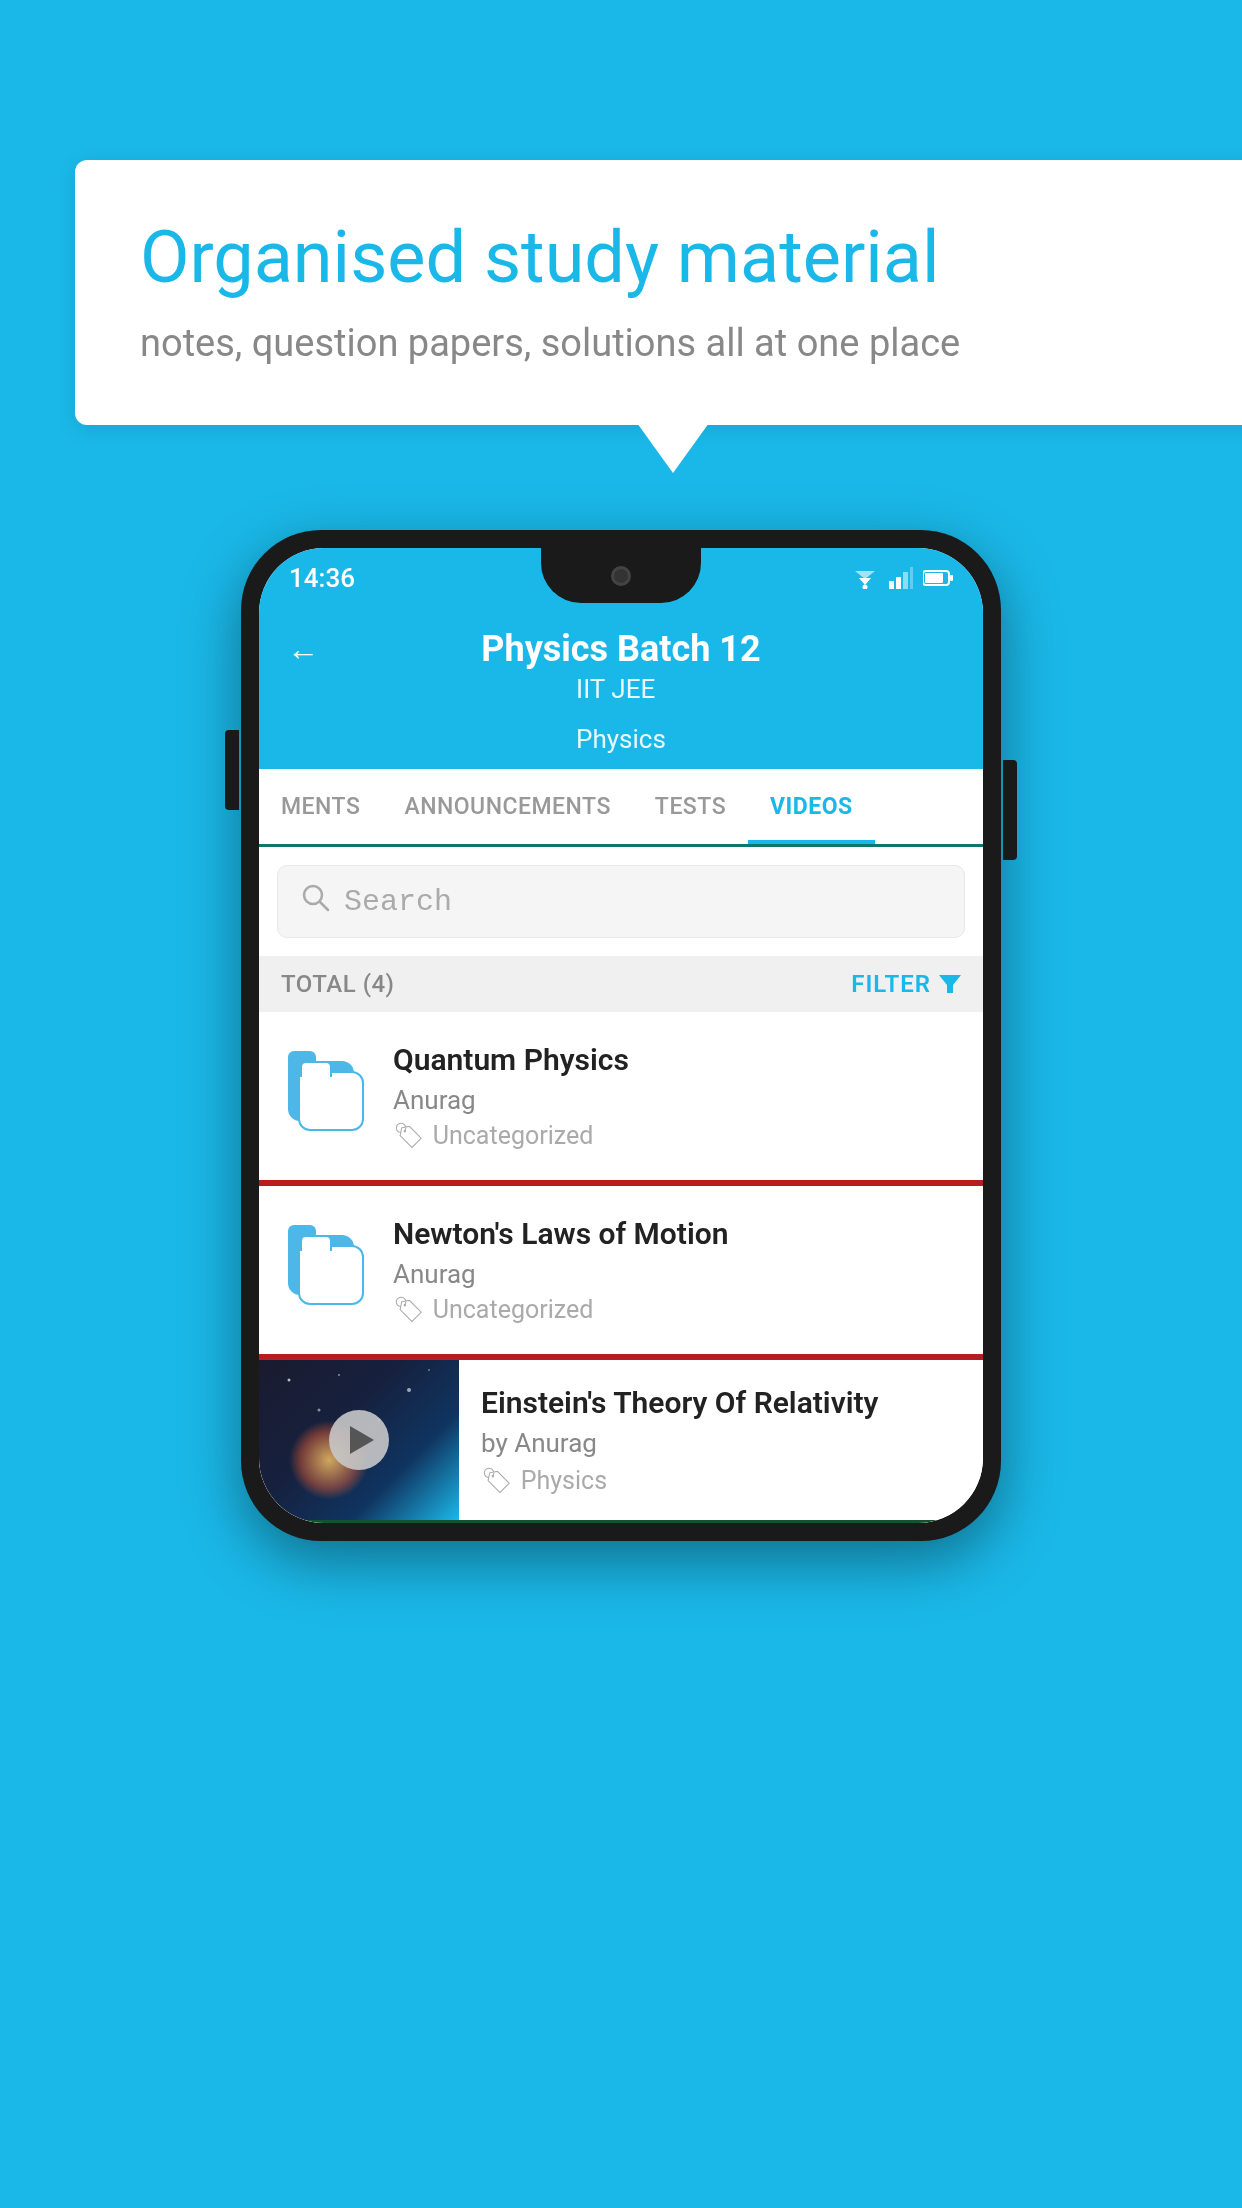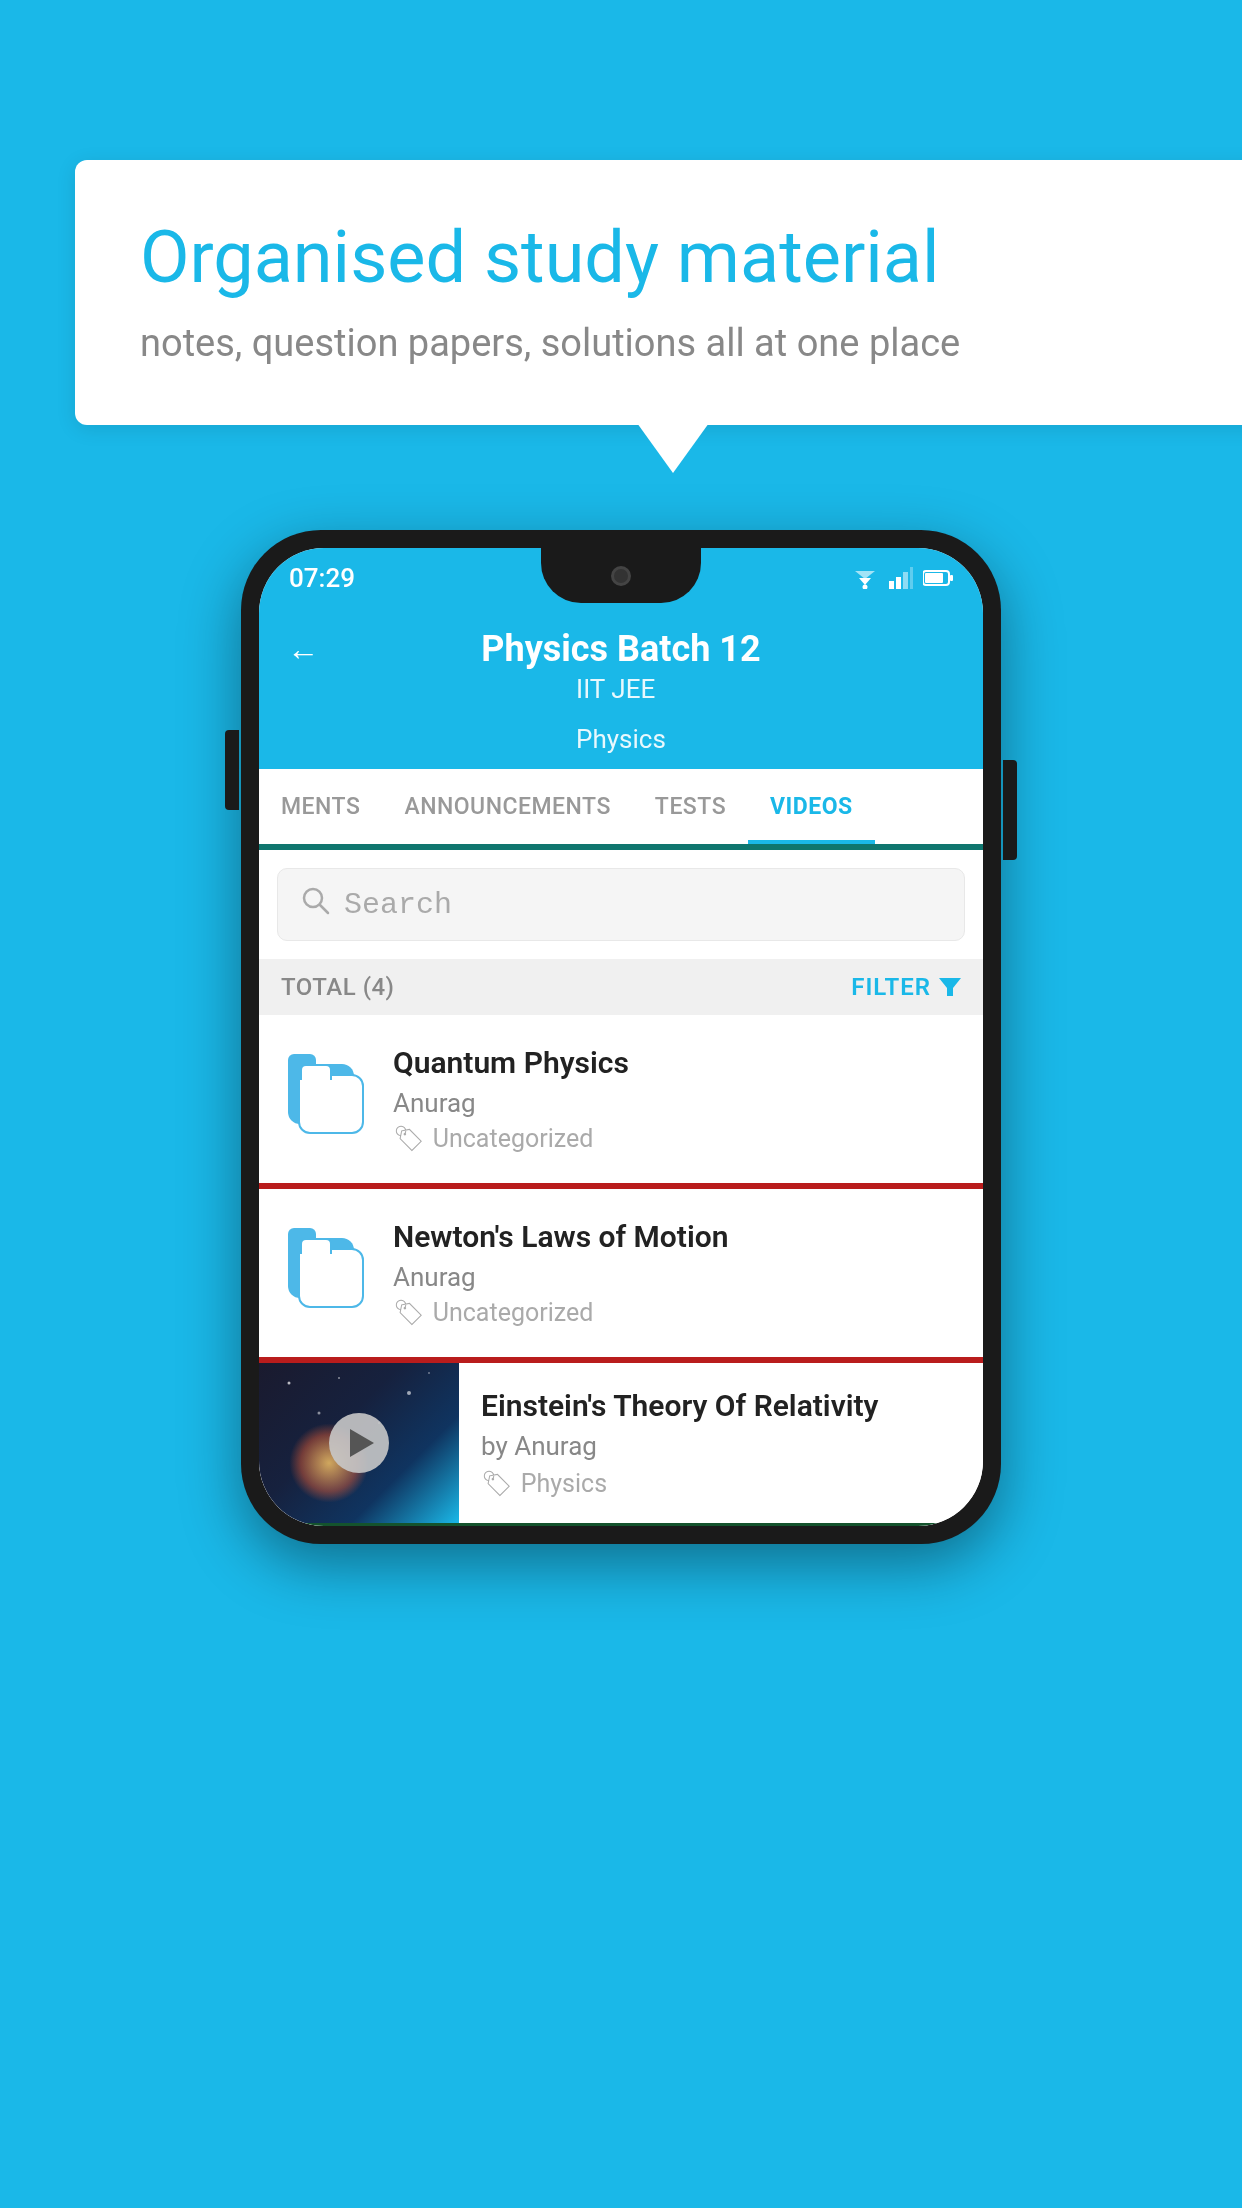--- a/index.html
+++ b/index.html
@@ -184,21 +184,21 @@
 
     .header-subtitle span {
       color: rgba(255,255,255,0.9);
       font-size: 26px;
     }
 
     
     .tabs-bar {
       background: white;
       display: flex;
-      border-bottom: 6px solid #0f766e;
+      border-bottom: 3px solid #0f766e;
       overflow-x: auto;
     }
 
     .tab-item {
       padding: 24px 22px;
       font-size: 23px;
       font-weight: 500;
       color: #999;
       letter-spacing: 0.5px;
       white-space: nowrap;
@@ -447,21 +447,21 @@
 <div class="speech-bubble">
   <div class="speech-bubble-title">Organised study material</div>
   <div class="speech-bubble-subtitle">notes, question papers, solutions all at one place</div>
 </div>
 
 <div class="phone-wrapper">
   <div class="phone-outer">
     <div class="phone-inner">
 
       <div class="status-bar">
-        <span class="status-time">07:29</span>
+        <span class="status-time">14:36</span>
         <div class="notch">
           <div class="notch-camera"></div>
         </div>
         <div class="status-icons">
 
           <svg width="28" height="22" viewBox="0 0 28 22">
             <polygon points="14,18 20,11 8,11" fill="white"></polygon>
             <polygon points="14,12 24,4 4,4" fill="white" opacity="0.6"></polygon>
             <circle cx="14" cy="20" r="2.5" fill="white"></circle>
           </svg>

